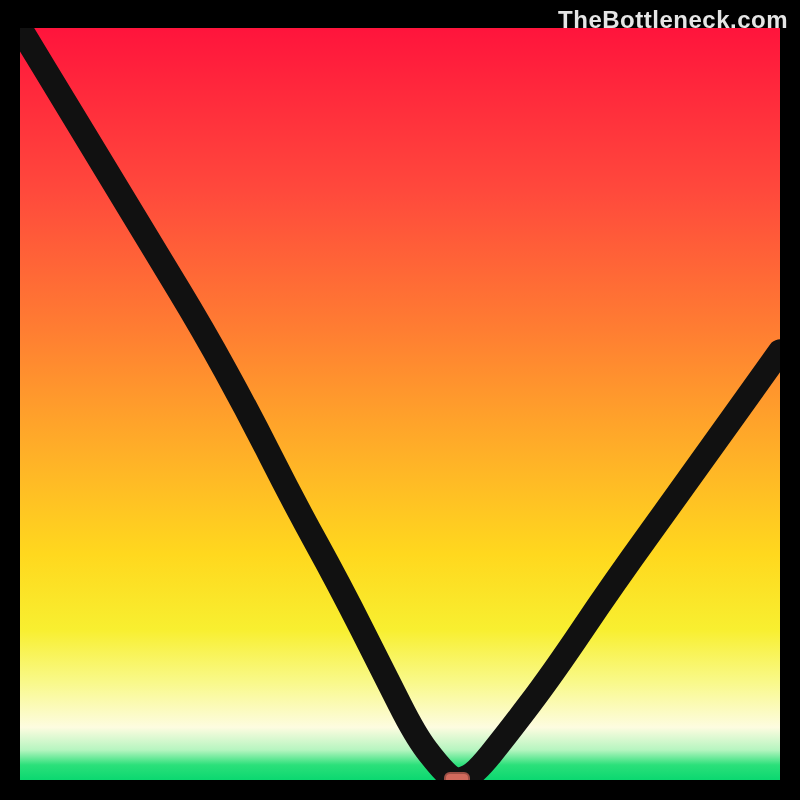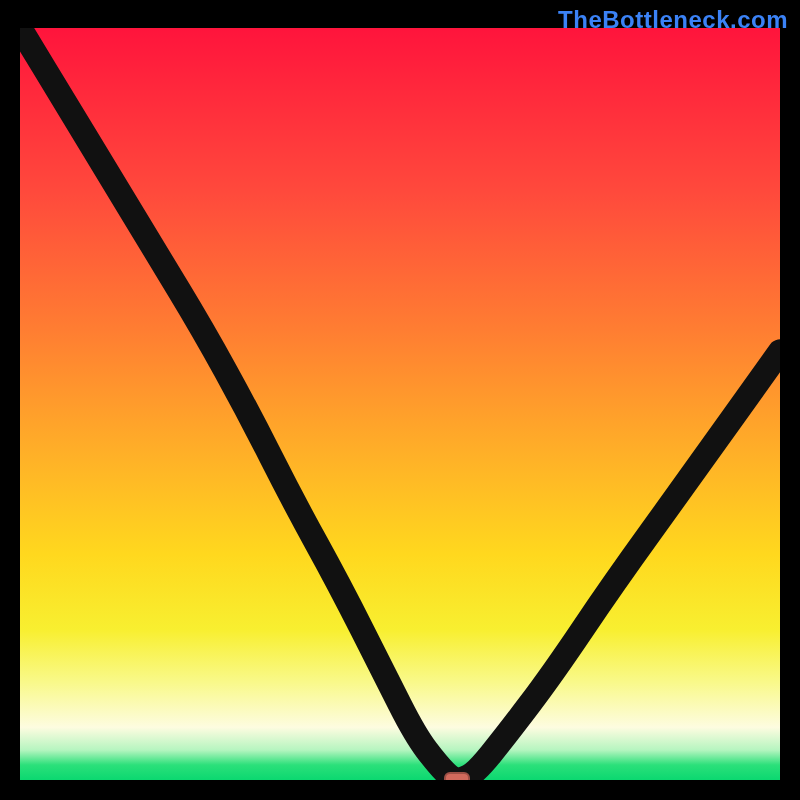--- a/index.html
+++ b/index.html
@@ -13,21 +13,21 @@
   .stage {
     position: relative;
     width: 800px;
     height: 800px;
     background: #000;
   }
   .watermark {
     position: absolute;
     top: 6px;
     right: 12px;
-    color: #3b82f6;
+    color: #e5e5e5;
     font-size: 24px;
     font-weight: 600;
     letter-spacing: 0.5px;
     z-index: 5;
   }
   .plot {
     position: absolute;
     left: 20px;
     top: 28px;
     width: 760px;

